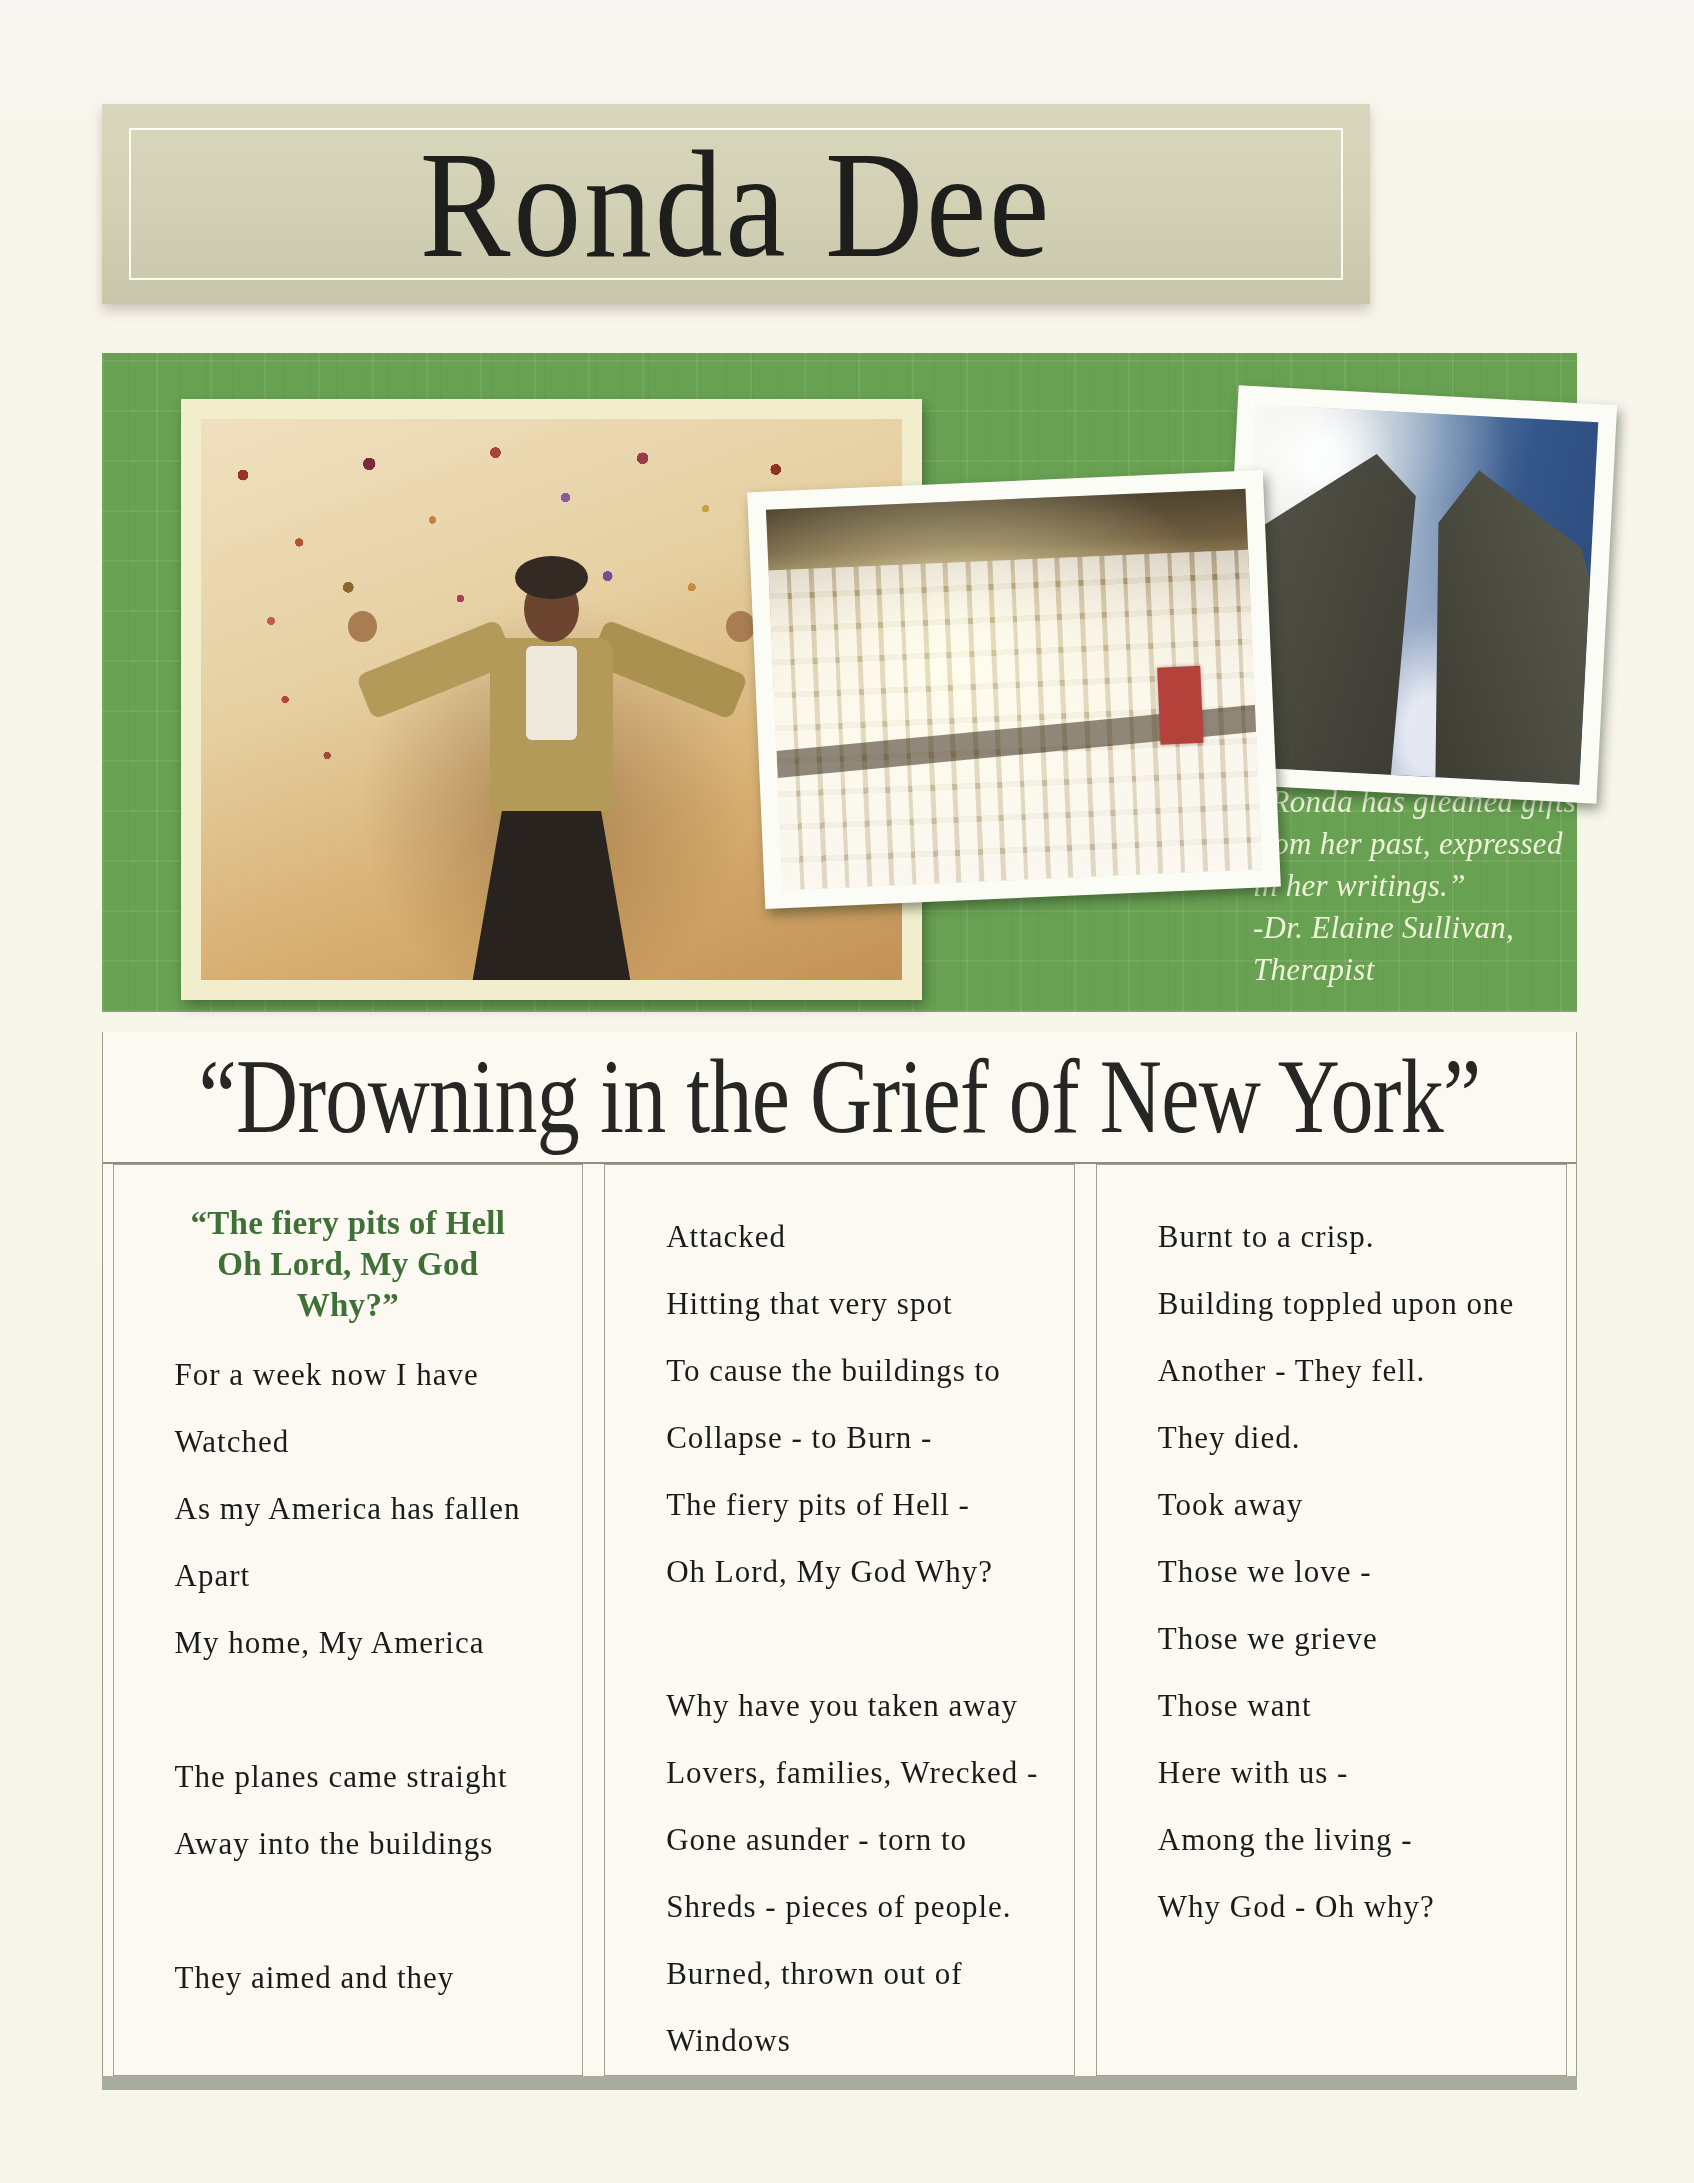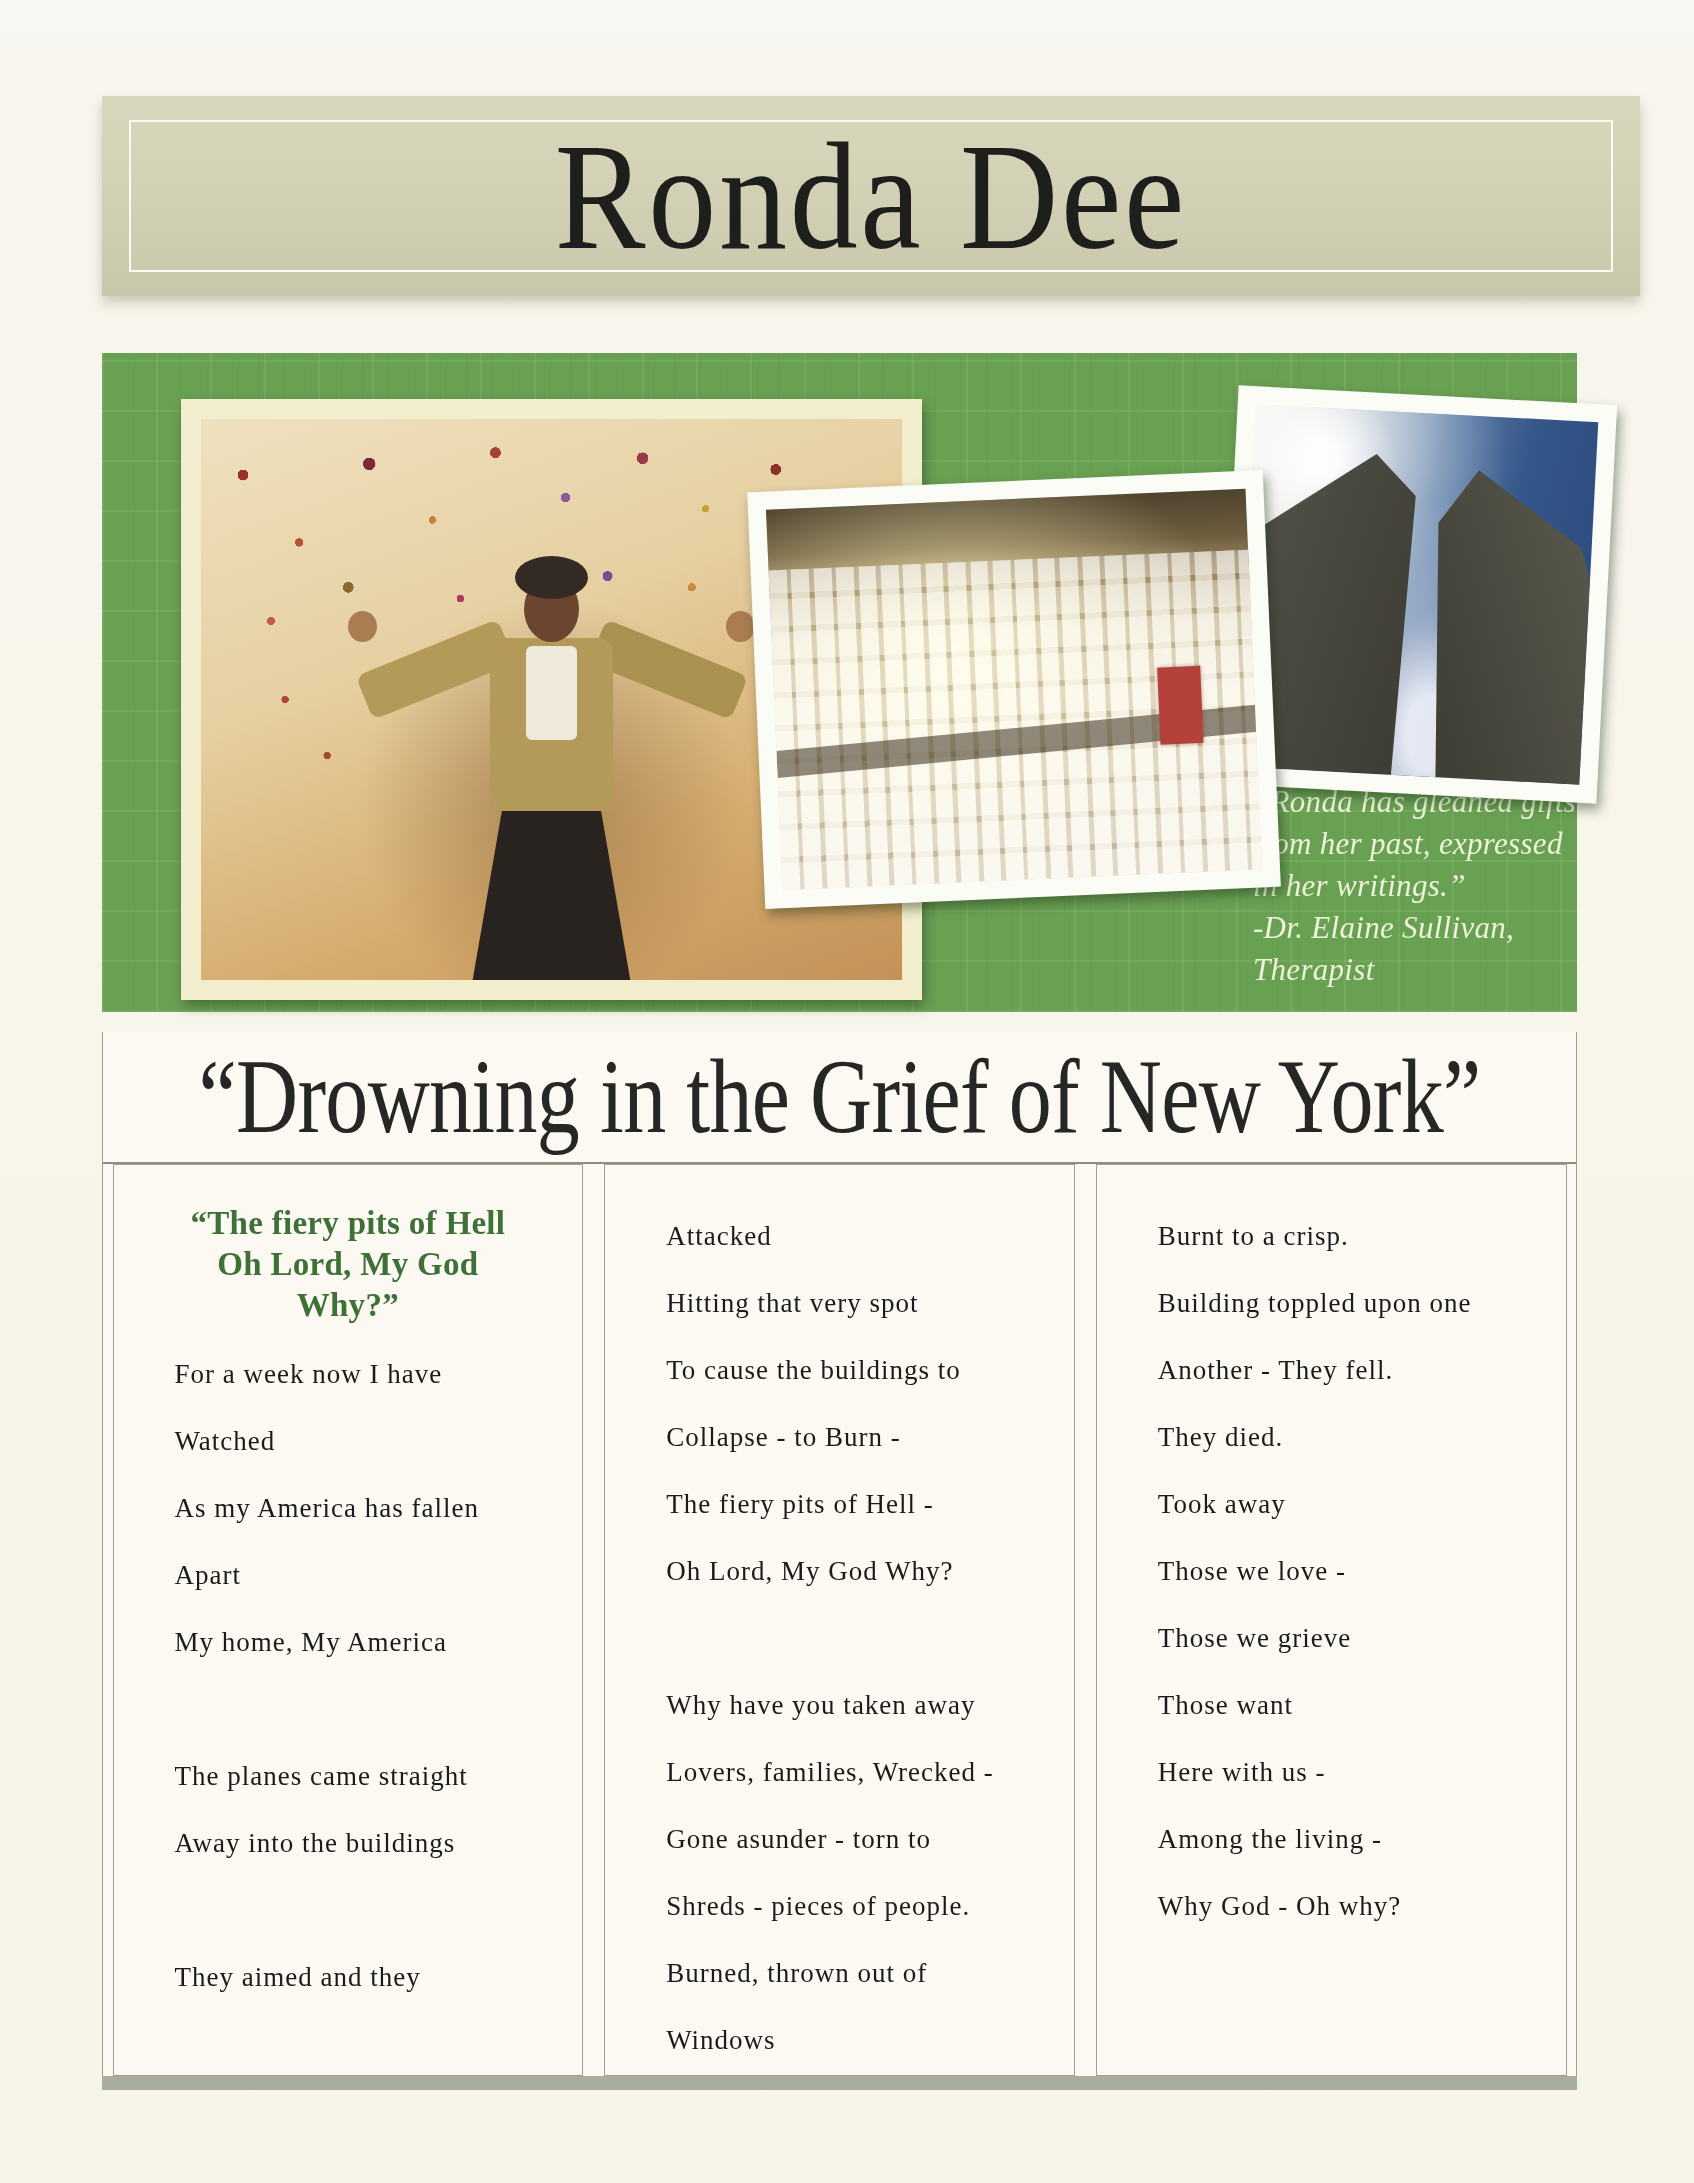--- a/index.html
+++ b/index.html
@@ -4,21 +4,21 @@
 <style>
   html,body{margin:0;padding:0;background:#e8e5da;}
   .page{
     position:relative;width:1694px;height:2183px;margin:0 auto;overflow:hidden;
     background:linear-gradient(180deg,#f9f7f3 0%,#f8f5ec 6%,#f7f4e9 100%);
     font-family:"Liberation Serif", serif;
   }
 
   
   .banner{
-    position:absolute;left:102px;top:96px;width:1538px;height:200px;
+    position:absolute;left:102px;top:104px;width:1268px;height:200px;
     background:linear-gradient(180deg,#d8d6bc 0%,var(--banner-bg,#d2d0b4) 55%,#c9c7ab 100%);
     box-shadow:0 6.8px 11px rgba(120,115,90,.35);
     text-align:center;
   }
   .banner-inner{
     position:absolute;inset:24.4px 27px;border:2.7px solid #fbfbf3;
     display:flex;align-items:center;justify-content:center;
   }
   .banner-title{
     margin:0;font-weight:400;font-size:136px;letter-spacing:2.7px;
@@ -120,21 +120,21 @@
     transform:scaleY(1.22);white-space:nowrap;
   }
   .cols{position:absolute;left:0;right:0;top:132px;bottom:13.6px;display:flex;gap:21px;padding:0 9.5px;box-sizing:border-box;}
   .col{flex:1;border:1.4px solid #a39f92;box-sizing:border-box;padding-top:38px;background:#fbf9f1;}
   .col-heading{
     margin:0 6.8px 15px 6.8px;font-weight:700;font-size:33px;line-height:41px;text-align:center;
     color:var(--heading-green,#3e7038);white-space:pre-line;letter-spacing:0.3px;
   }
   .line{
     height:67px;display:flex;align-items:center;padding-left:61px;
-    font-size:27px;color:var(--poem-text,#1b1b1b);letter-spacing:1px;text-align:right;
+    font-size:31px;color:var(--poem-text,#1b1b1b);letter-spacing:1px;text-align:right;
   }
   .stanza + .stanza{margin-top:67px;}
   .bottom-band{position:absolute;left:-1.4px;right:-1.4px;bottom:0;height:13.6px;background:var(--bottom-band,#a9ad9e);}
 </style>
 </head>
 <body>
 
 <div class="page">
 
   <header class="banner">

